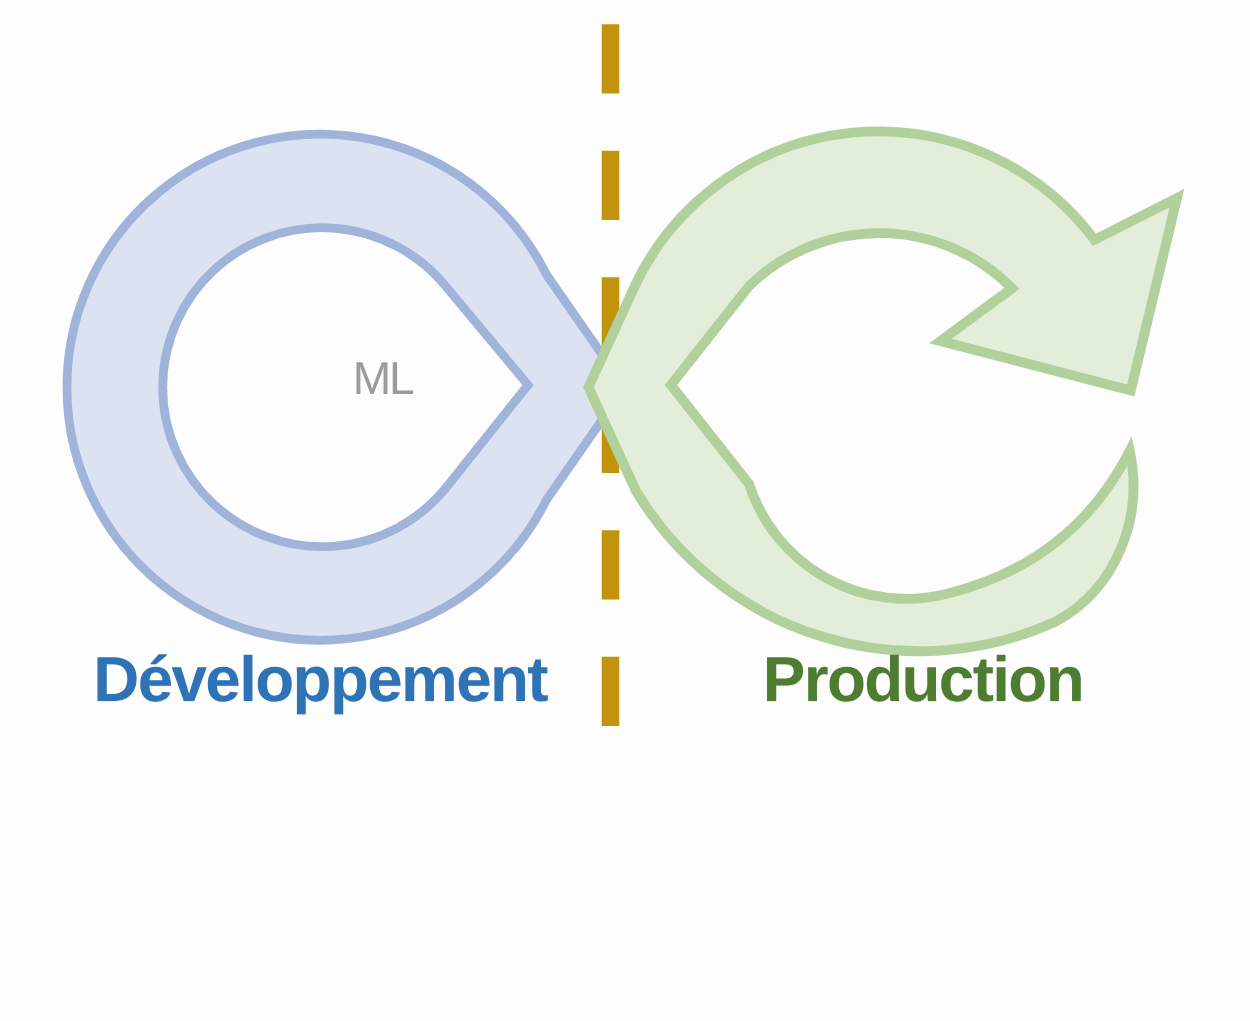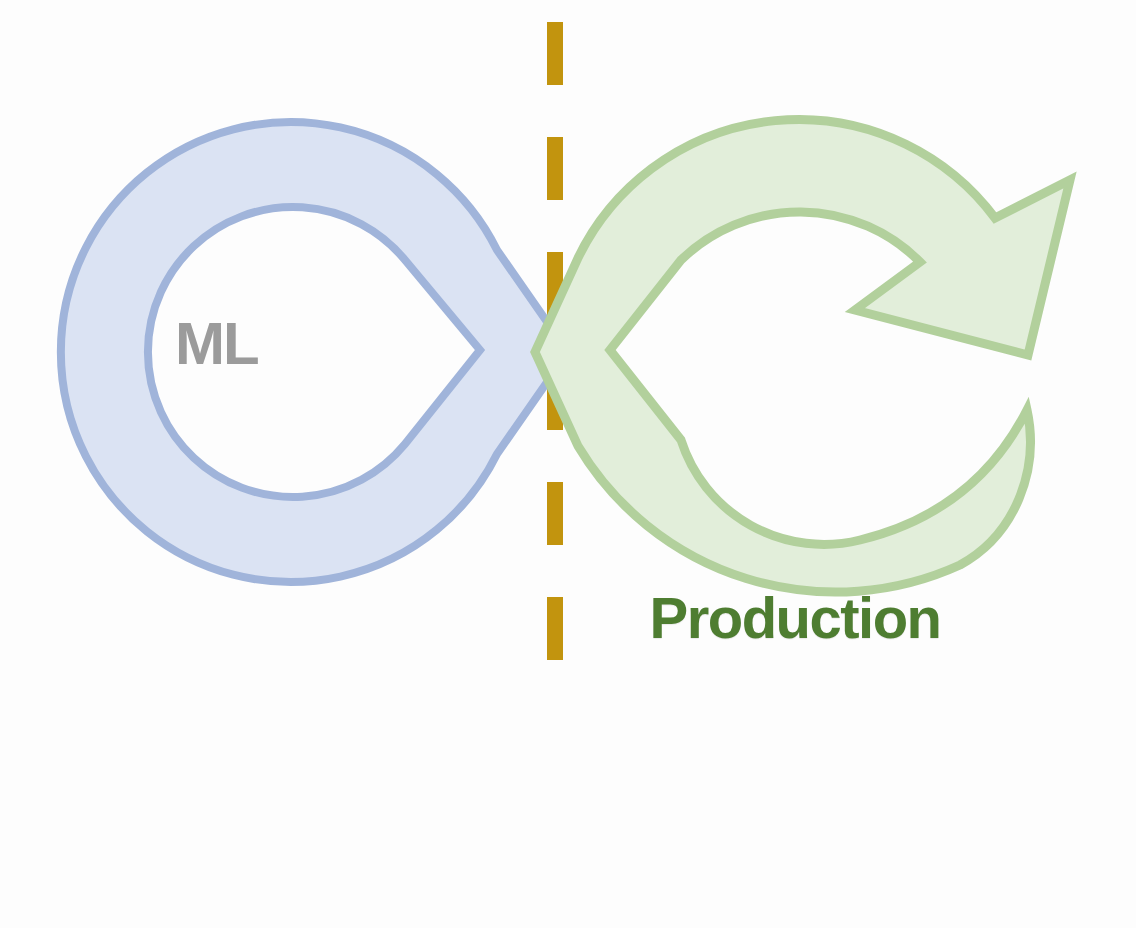--- a/index.html
+++ b/index.html
@@ -21,44 +21,44 @@
   svg.diagram-canvas {
     position: absolute;
     left: 0;
     top: 0;
     width: 1136px;
     height: 928px;
     display: block;
   }
   .loop-inner-label {
     position: absolute;
-    text-align: left;
-    font-weight: bold;
-    font-size: 60px;
+    text-align: right;
+    font-weight: normal;
+    font-size: 42px;
     line-height: 64px;
     letter-spacing: -2px;
     color: #9b9b9b;
     user-select: none;
     white-space: nowrap;
   }
   .loop-inner-label.ml   { left: 175px; top: 312px; width: 200px; }
   .loop-inner-label.ops  { left: 646px; top: 316px; width: 200px; }
   .loop-caption {
     position: absolute;
     text-align: center;
     font-weight: bold;
     font-size: 58px;
     line-height: 60px;
     letter-spacing: -1.5px;
     user-select: none;
     white-space: nowrap;
     text-shadow: 0 1px 1px rgba(0,0,0,0.08);
   }
   .loop-caption.dev  { left: 41px;  top: 588px; width: 500px; color: #2d73b5; }
-  .loop-caption.prod { left: 595px; top: 588px; width: 400px; color: #4e7d31; text-align: center; }
+  .loop-caption.prod { left: 639px; top: 588px; width: 400px; color: #4e7d31; text-align: center; }
 </style>
 </head>
 <body>
 
 <div class="stage">
 
   <svg class="diagram-canvas" viewBox="0 0 1136 928">
 
     <line x1="555" y1="22" x2="555" y2="660" stroke-width="16" stroke-dasharray="63 52" stroke="#c2940e"></line>
 
@@ -78,16 +78,17 @@
              A 150 150 0 0 0 860 540
              Q 975 512 1027 410
              C 1040 470 1015 535 960 565
              A 300 300 0 0 1 578 446
              Z" fill="#e2eeda" stroke="#b2d09c"></path>
   </svg>
 
   <div class="loop-inner-label ml" style="color: rgb(155, 155, 155);">ML</div>
 
 
+  <div class="loop-caption dev" style="color: rgb(45, 115, 181);">Développement</div>
 
   <div class="loop-caption prod" style="color: rgb(78, 125, 49);">Production</div>
 
 </div>
 
 </body></html>

